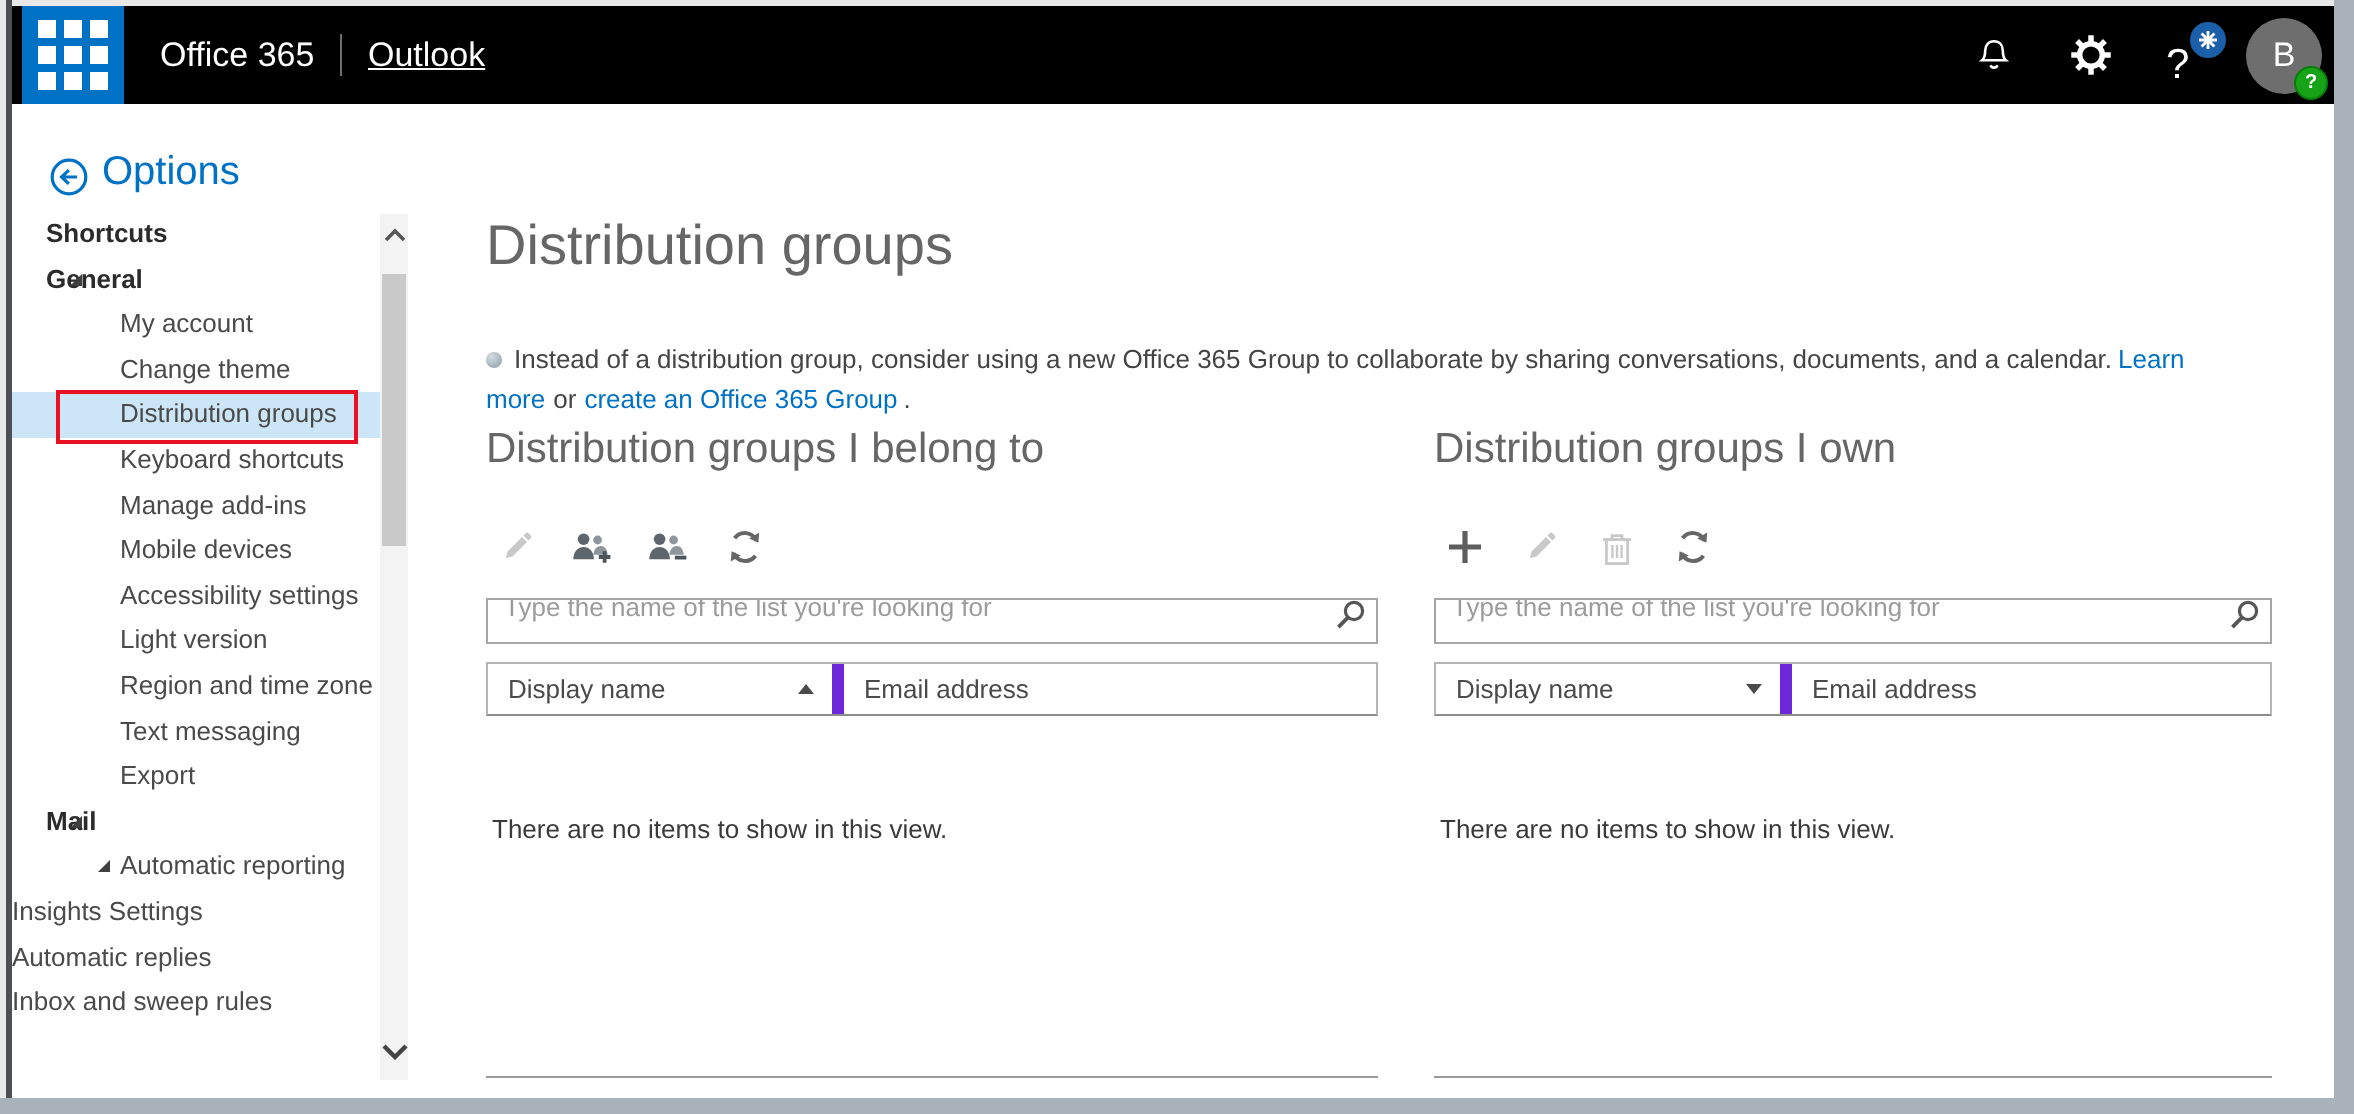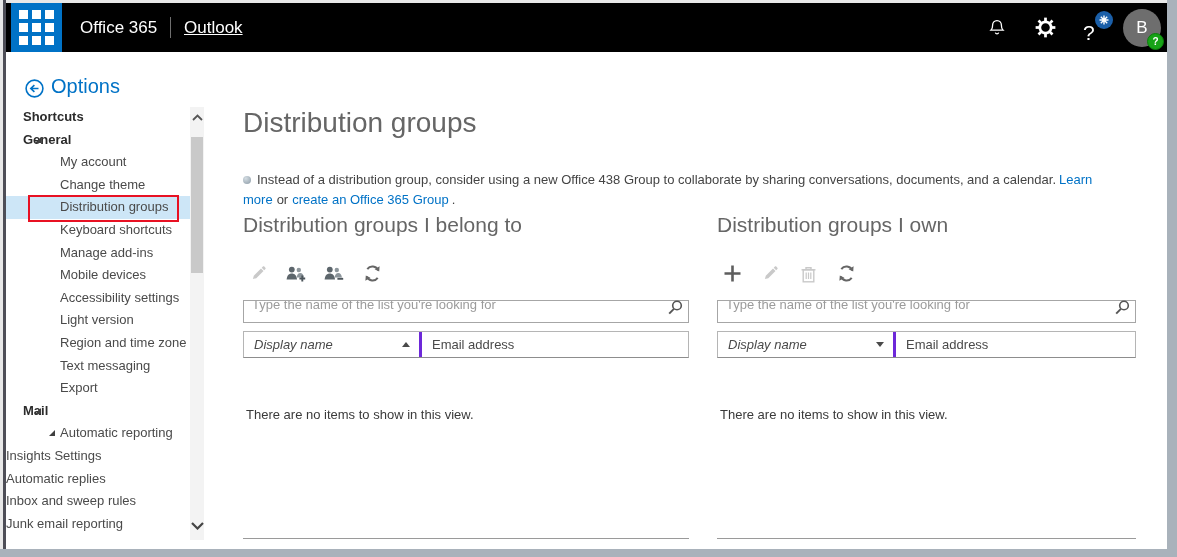--- a/index.html
+++ b/index.html
@@ -71,22 +71,22 @@
   .ph{position:absolute;left:0;top:0;font-size:21px;font-weight:300;color:#666;white-space:nowrap;}
   .tbar{position:absolute;left:4px;top:50px;display:flex;gap:16px;}
   .tbtn{width:22px;height:21px;display:flex;align-items:center;justify-content:center;cursor:pointer;}
   .sbox{position:absolute;left:0;top:82px;right:0;}
   .sbox input{width:100%;height:23px;box-sizing:border-box;border:1px solid #a6a6a6;padding:0 26px 13px 8px;
               font-size:13px;color:#333;font-family:inherit;outline:none;}
   .sbox input::placeholder{color:#9b9b9b;}
   .glass{position:absolute;right:5px;top:4px;cursor:pointer;}
   .thead{position:absolute;left:0;top:118px;right:0;height:27px;box-sizing:border-box;border:1px solid #b5b5b5;
          border-bottom-color:#8d8d8d;display:flex;font-size:13px;color:#4a4a4a;background:#fff;}
-  .c1{width:178px;line-height:25px;padding-left:10px;border-right:3px solid #6d28d9;position:relative;
-      box-sizing:border-box;cursor:pointer;font-style:italic;}
+  .c1{width:178px;line-height:25px;padding-left:10px;border-right:6px solid #6d28d9;position:relative;
+      box-sizing:border-box;cursor:pointer;}
   .c2{flex:1;line-height:25px;padding-left:10px;cursor:pointer;}
   .sort{position:absolute;right:9px;top:10px;width:0;height:0;}
   .sort.asc{border-left:4px solid transparent;border-right:4px solid transparent;border-bottom:5px solid #4a4a4a;}
   .sort.desc{border-left:4px solid transparent;border-right:4px solid transparent;border-top:5px solid #4a4a4a;}
   .empty{position:absolute;left:3px;top:153px;font-size:13px;color:#3a3a3a;margin-top:41px;}
 </style>
 </head>
 <body>
 
 <div class="screen">
@@ -181,42 +181,41 @@
       <div class="nav-item lvl2"><span>Export</span></div>
       <div class="nav-item lvl1"><svg class="tri t1" width="8" height="8" viewBox="0 0 8 8">
             <polygon points="7,1 7,7 1,7" fill="#3f3f3f"></polygon>
           </svg><span>Mail</span></div>
       <div class="nav-item lvl2"><svg class="tri t2" width="8" height="8" viewBox="0 0 8 8">
             <polygon points="7,1 7,7 1,7" fill="#3f3f3f"></polygon>
           </svg><span>Automatic reporting</span></div>
       <div class="nav-item lvl3"><span>Insights Settings</span></div>
       <div class="nav-item lvl3"><span>Automatic replies</span></div>
       <div class="nav-item lvl3"><span>Inbox and sweep rules</span></div>
-      <div class="nav-item lvl3"><span>Junk email reporting</span></div>
     </div>
     <div class="annotation"></div>
 
     <div class="sbar">
       <span class="chev up">
         <svg width="11" height="7" viewBox="0 0 11 7">
             <path d="M1 6L5.5 1.5L10 6" fill="none" stroke="#555" stroke-width="1.8"></path>
           </svg>
       </span>
       <div class="thumb"></div>
       <span class="chev down">
         <svg width="13" height="8" viewBox="0 0 13 8">
             <path d="M1 1L6.5 6.5L12 1" fill="none" stroke="#444" stroke-width="2.2"></path>
           </svg>
       </span>
     </div>
 
     <div class="page-title">Distribution groups</div>
 
     <div class="notice">
-      <span class="dot"></span><span>Instead of a distribution group, consider using a new Office 438 Group to collaborate by sharing conversations, documents, and a calendar.</span><a>Learn more</a><span class="conj">or</span><a>create an Office 365 Group</a><span>.</span>
+      <span class="dot"></span><span>Instead of a distribution group, consider using a new Office 365 Group to collaborate by sharing conversations, documents, and a calendar.</span><a>Learn more</a><span class="conj">or</span><a>create an Office 365 Group</a><span>.</span>
     </div>
 
     <div class="panel p0">
       <div class="ph">Distribution groups I belong to</div>
       <div class="tbar">
         <span class="tbtn">
           <svg width="17" height="17" viewBox="0 0 17 17">
             <path d="M2.9 14.1l.9-3.4L11 3.5l2.5 2.5-7.2 7.2-3.4.9z" fill="#c9c9c9"></path>
             <path d="M11.7 2.8l1.2-1.2c.4-.4 1-.4 1.4 0l1.1 1.1c.4.4.4 1 0 1.4l-1.2 1.2-2.5-2.5z" fill="#c9c9c9"></path>
           </svg>

